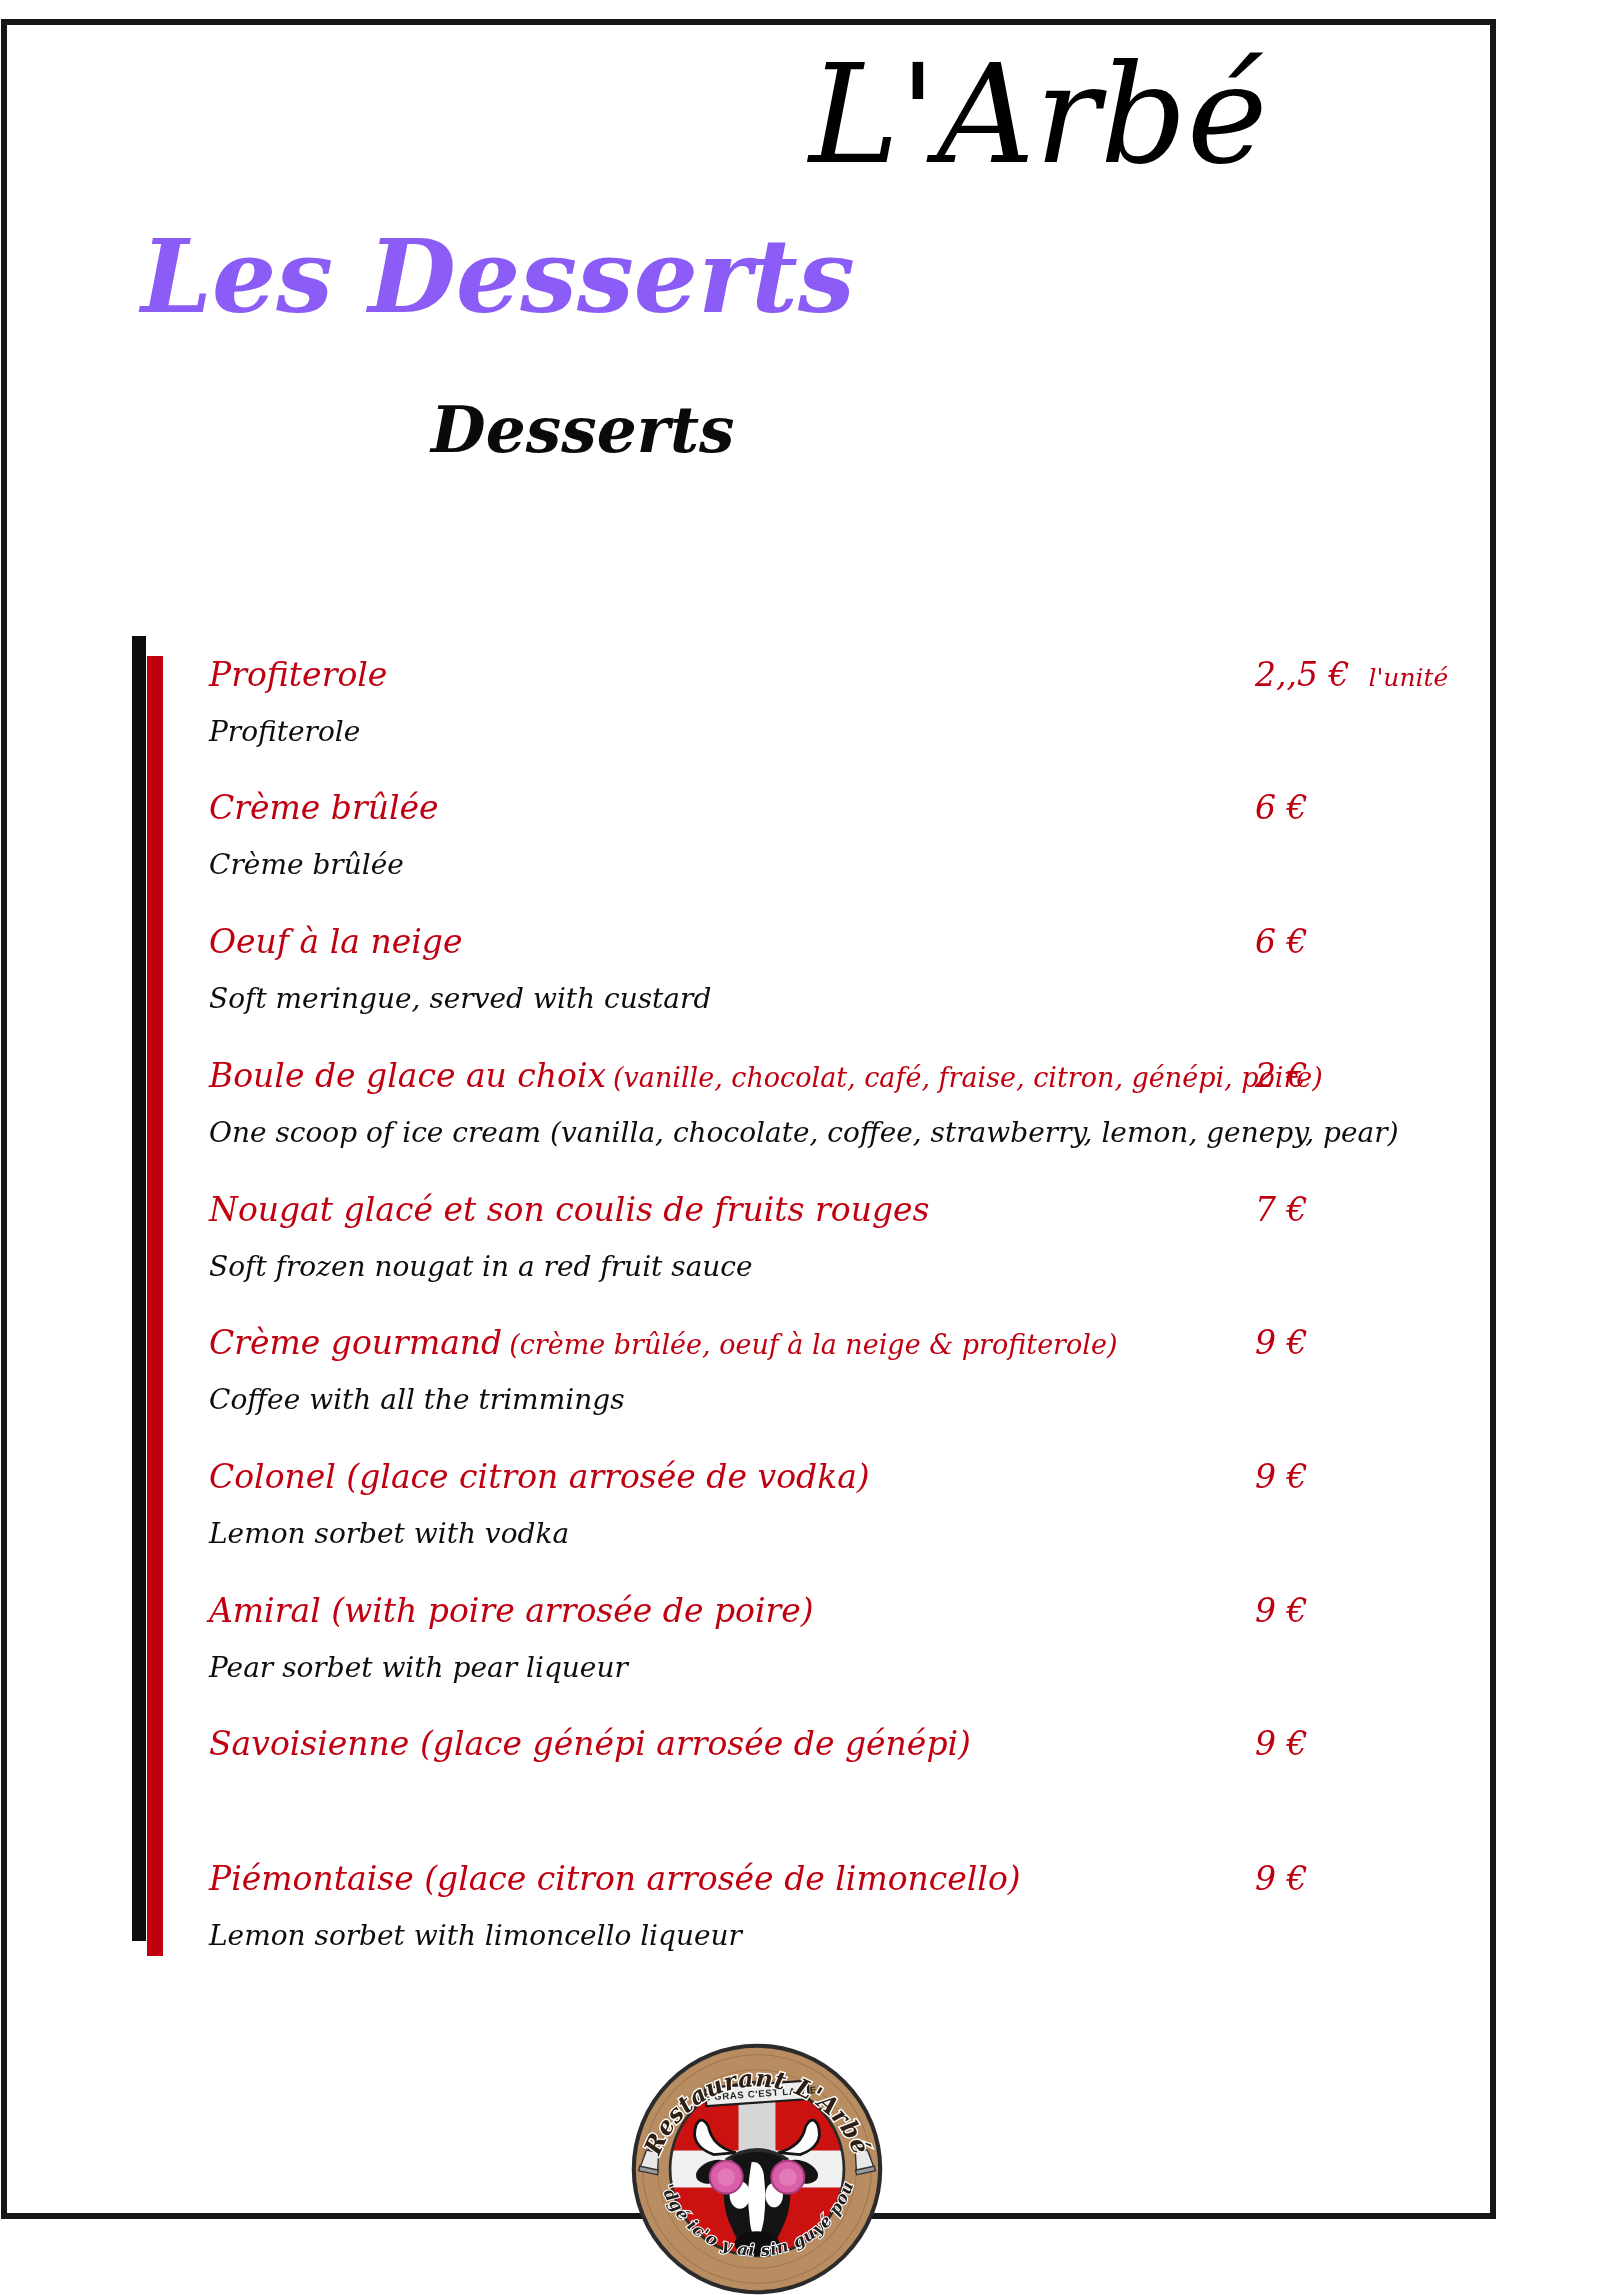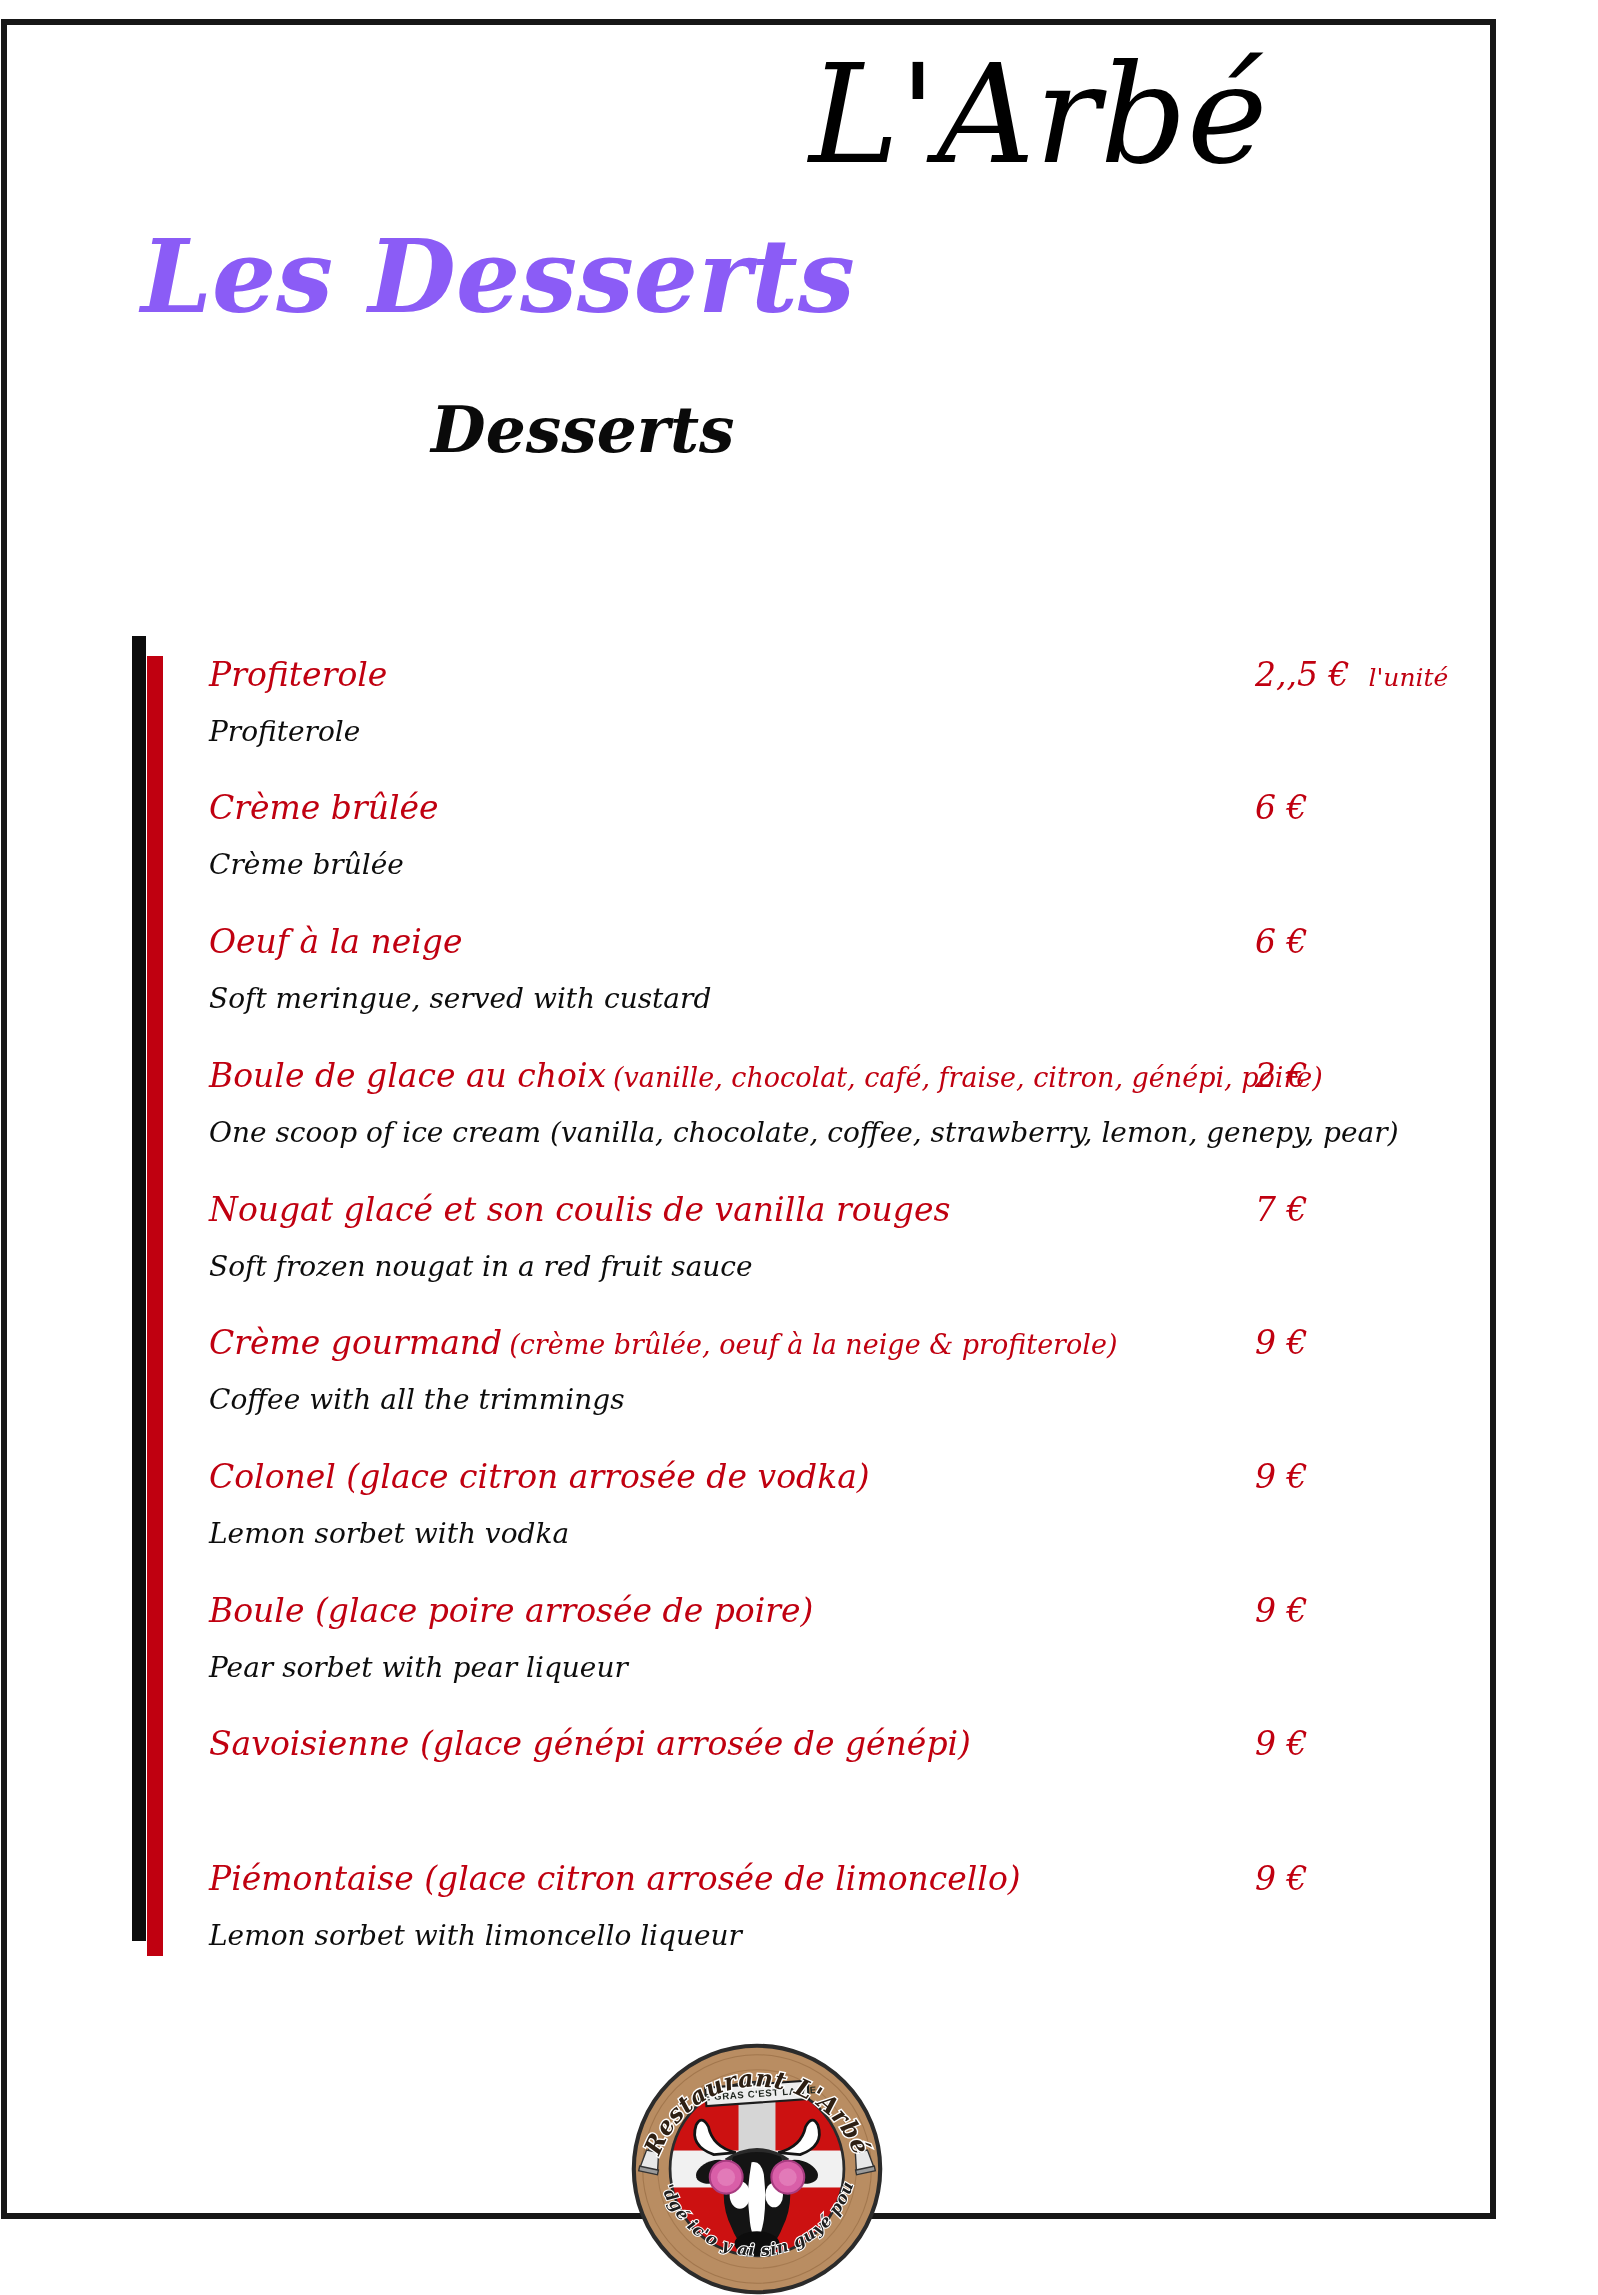--- a/index.html
+++ b/index.html
@@ -75,39 +75,39 @@
     <div class="price"><span>6 €</span><span class="pnote"></span></div>
   </div>
 
   <div class="item" style="top:1056px">
     <div class="name"><span>Boule de glace au choix</span><span class="detail">(vanille, chocolat, café, fraise, citron, génépi, poire)</span></div>
     <div class="en">One scoop of ice cream (vanilla, chocolate, coffee, strawberry, lemon, genepy, pear)</div>
     <div class="price"><span>2 €</span><span class="pnote"></span></div>
   </div>
 
   <div class="item" style="top:1190px">
-    <div class="name"><span>Nougat glacé et son coulis de vanilla rouges</span><span class="detail"></span></div>
+    <div class="name"><span>Nougat glacé et son coulis de fruits rouges</span><span class="detail"></span></div>
     <div class="en">Soft frozen nougat in a red fruit sauce</div>
     <div class="price"><span>7 €</span><span class="pnote"></span></div>
   </div>
 
   <div class="item" style="top:1323px">
     <div class="name"><span>Crème gourmand</span><span class="detail">(crème brûlée, oeuf à la neige &amp; profiterole)</span></div>
     <div class="en">Coffee with all the trimmings</div>
     <div class="price"><span>9 €</span><span class="pnote"></span></div>
   </div>
 
   <div class="item" style="top:1457px">
     <div class="name"><span>Colonel (glace citron arrosée de vodka)</span><span class="detail"></span></div>
     <div class="en">Lemon sorbet with vodka</div>
     <div class="price"><span>9 €</span><span class="pnote"></span></div>
   </div>
 
   <div class="item" style="top:1591px">
-    <div class="name"><span>Boule (glace poire arrosée de poire)</span><span class="detail"></span></div>
+    <div class="name"><span>Amiral (with poire arrosée de poire)</span><span class="detail"></span></div>
     <div class="en">Pear sorbet with pear liqueur</div>
     <div class="price"><span>9 €</span><span class="pnote"></span></div>
   </div>
 
   <div class="item" style="top:1724px">
     <div class="name"><span>Savoisienne (glace génépi arrosée de génépi)</span><span class="detail"></span></div>
     <div class="price"><span>9 €</span><span class="pnote"></span></div>
   </div>
 
   <div class="item" style="top:1859px">

